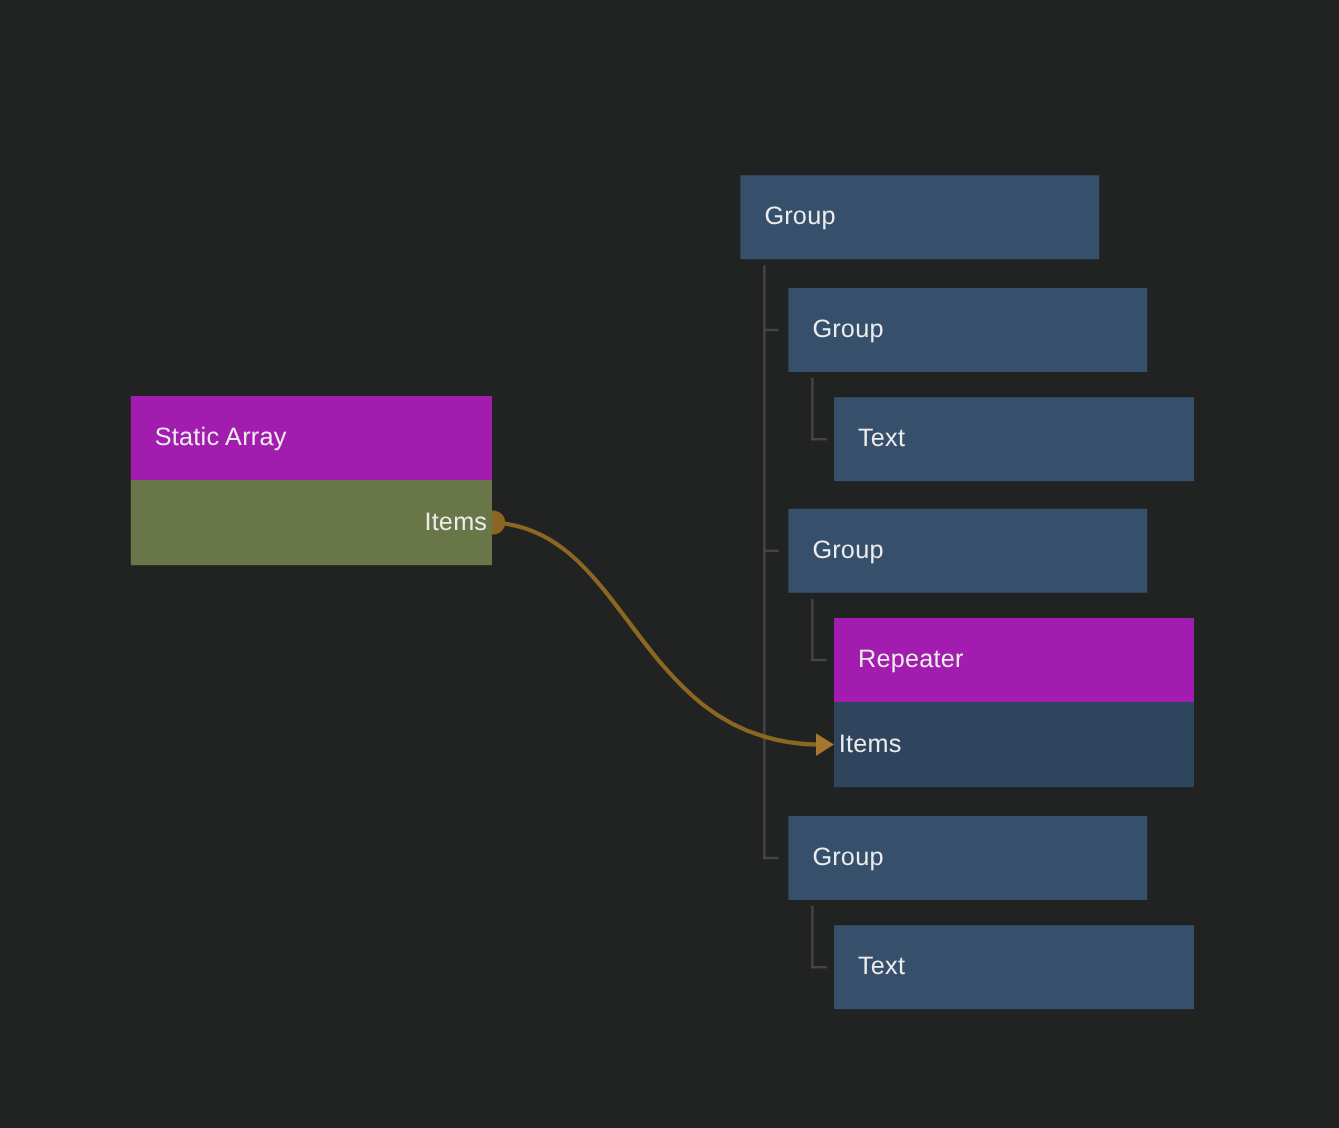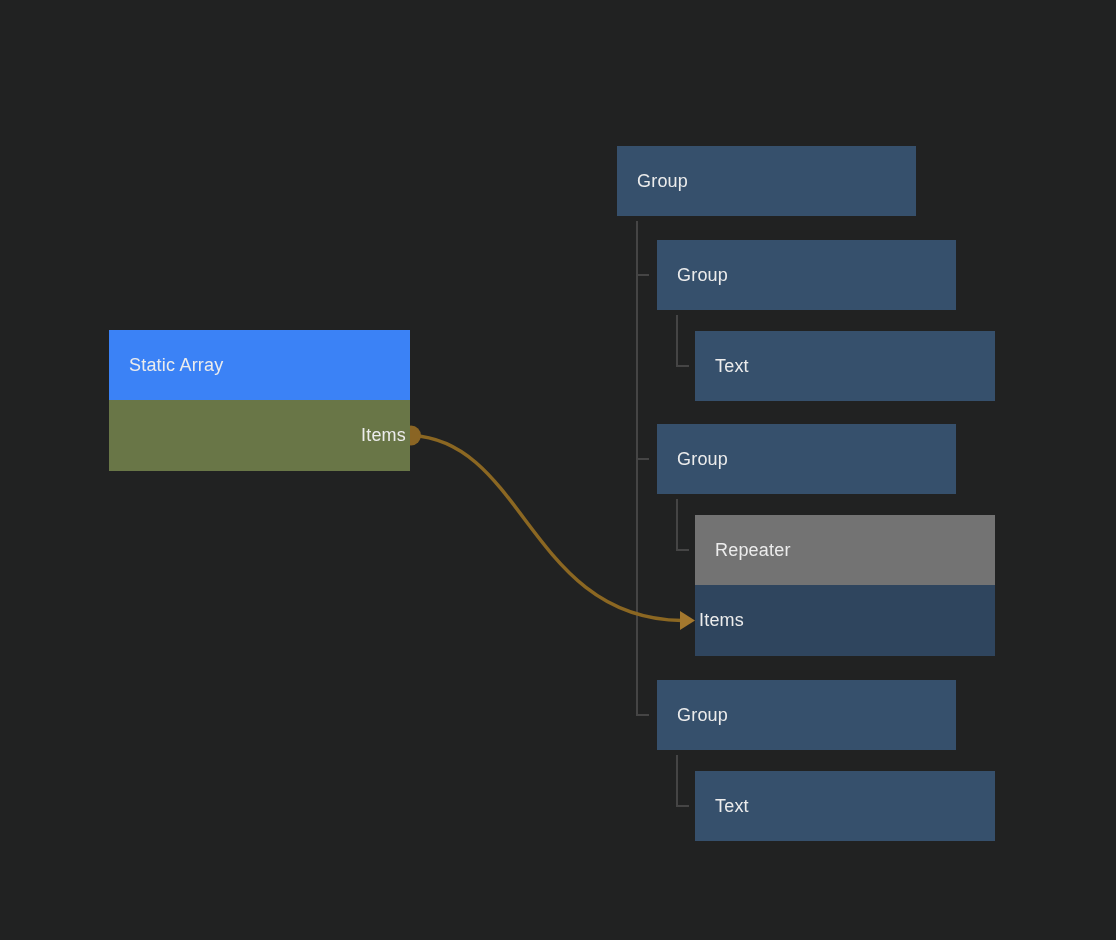--- a/index.html
+++ b/index.html
@@ -37,21 +37,21 @@
     height: 71px;
     display: flex;
     align-items: center;
     padding: 0 4px;
     box-sizing: border-box;
   }
   .node-row.right {
     justify-content: flex-end;
   }
   .node span {
-    font-size: 18px;
+    font-size: 21px;
     color: #ECECEC;
     letter-spacing: 0.2px;
     white-space: nowrap;
   }
 </style>
 </head>
 <body style="background: rgb(33, 34, 34);">
 
 <div class="canvas" style="width: 1116px; height: 940px; background: rgb(33, 34, 34);">
   <svg class="wires" xmlns="http://www.w3.org/2000/svg" viewBox="0 0 1116 940">
@@ -63,21 +63,21 @@
       <line x1="676" y1="366" x2="689" y2="366" stroke="#454545" stroke-width="2"></line>
       <line x1="677" y1="499" x2="677" y2="551" stroke="#454545" stroke-width="2"></line>
       <line x1="676" y1="550" x2="689" y2="550" stroke="#454545" stroke-width="2"></line>
       <line x1="677" y1="755" x2="677" y2="807" stroke="#454545" stroke-width="2"></line>
       <line x1="676" y1="806" x2="689" y2="806" stroke="#454545" stroke-width="2"></line>
       <path d="M 412 435.5 C 525 441.5, 530 618.5, 682 620.5" fill="none" stroke="#8B6722" stroke-width="3.5"></path>
       <polygon points="680,611 695,620.5 680,630" fill="#A4782E"></polygon>
       <circle cx="411" cy="435.5" r="10" fill="#8A6524"></circle>
     </svg>
 <div class="node" style="left: 109px; top: 330px; width: 301px;">
-      <div class="node-header" style="background: #3b82f6;">
+      <div class="node-header" style="background: #a21caf;">
         <span>Static Array</span>
       </div>
       <div class="node-row right" style="background: rgb(105, 118, 71);">
         <span>Items</span>
       </div>
     </div>
     <div class="node" style="left: 617px; top: 146px; width: 299px;">
       <div class="node-header" style="background: rgb(54, 80, 108);">
         <span>Group</span>
       </div>
@@ -91,21 +91,21 @@
       <div class="node-header" style="background: rgb(54, 80, 108);">
         <span>Text</span>
       </div>
     </div>
     <div class="node" style="left: 657px; top: 424px; width: 299px;">
       <div class="node-header" style="background: rgb(54, 80, 108);">
         <span>Group</span>
       </div>
     </div>
     <div class="node" style="left: 695px; top: 515px; width: 300px;">
-      <div class="node-header" style="background: #737373; text-align: right;">
+      <div class="node-header" style="background: #a21caf; text-align: right;">
         <span>Repeater</span>
       </div>
       <div class="node-row" style="background: rgb(47, 69, 94);">
         <span>Items</span>
       </div>
     </div>
     <div class="node" style="left: 657px; top: 680px; width: 299px;">
       <div class="node-header" style="background: rgb(54, 80, 108);">
         <span>Group</span>
       </div>

